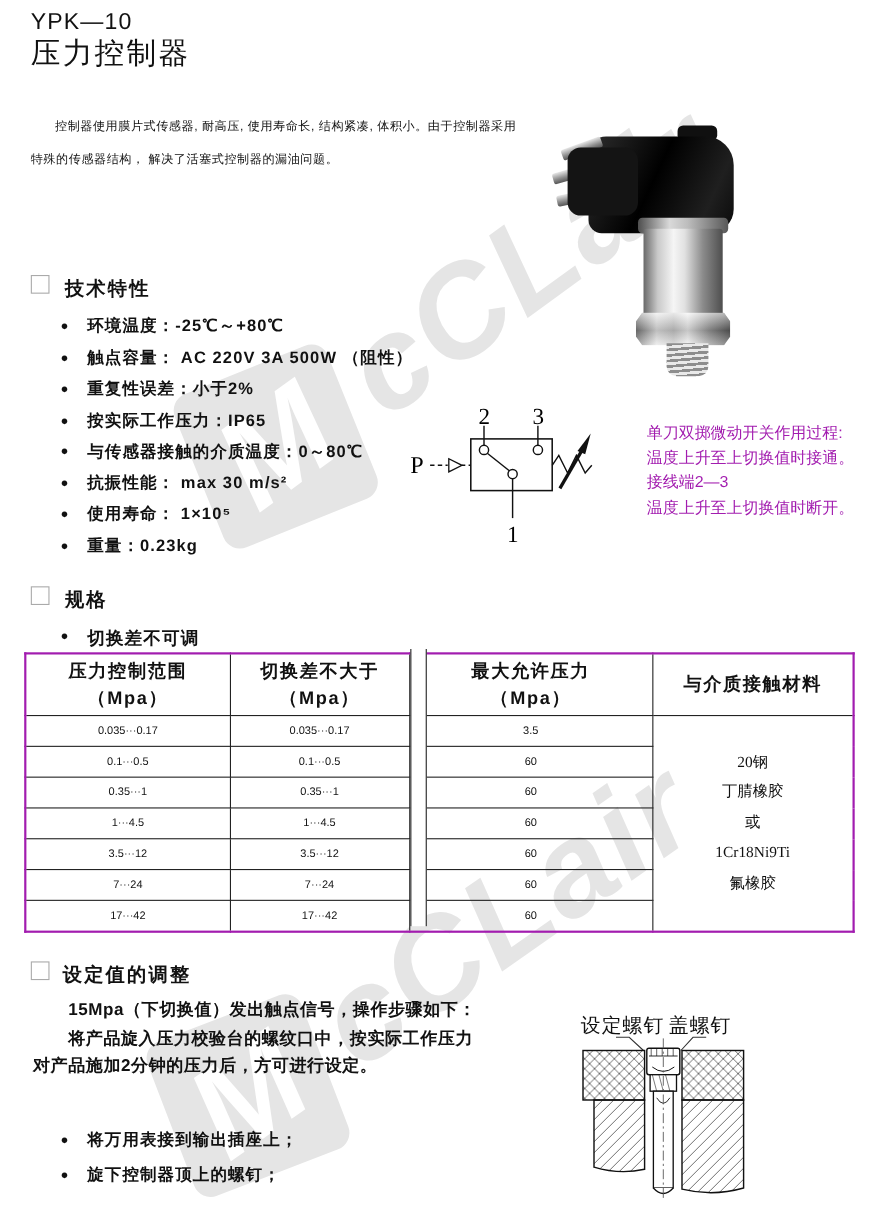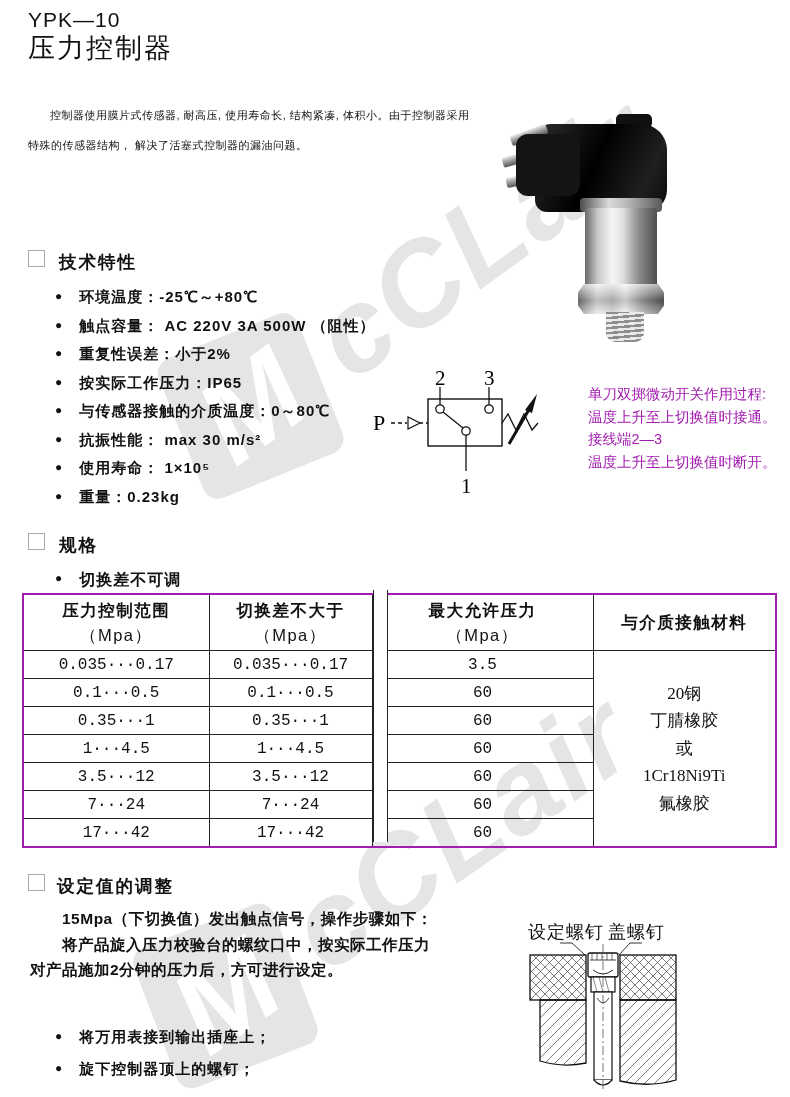--- a/index.html
+++ b/index.html
@@ -65,23 +65,23 @@
   
   .circuit{left:365px;top:368px;}
   .circ-desc{left:588px;top:383px;width:200px;font-size:14.5px;line-height:22.5px;color:#a21caf;}
 
   
   .spec-note{left:55px;top:570px;font-size:16px;font-weight:bold;letter-spacing:1px;display:flex;}
   table.spec{position:absolute;left:22px;top:593px;border-collapse:collapse;table-layout:fixed;z-index:1;}
   table.spec th,table.spec td{border:1.5px solid #222;text-align:center;padding:0;background:transparent;}
   table.spec{border:2px solid #a21caf;}
   th.h{height:55px;font-size:16.5px;font-weight:bold;letter-spacing:1.5px;line-height:25px;}
-  th.h .unit{font-weight:normal;}
-  td.c{height:27px;font-family:Liberation Mono, monospace;font-size:16px;font-weight:normal;}
-  td.mat{font-family:"Liberation Serif",serif;font-size:17px;line-height:27.5px;vertical-align:middle;}
+  th.h .unit{font-weight:bold;}
+  td.c{height:27px;font-family:Liberation Sans, sans-serif;font-size:10px;font-weight:normal;}
+  td.mat{font-family:"Liberation Serif",serif;font-size:14px;line-height:27.5px;vertical-align:middle;}
   .gap-strip{left:373px;top:590px;width:13px;height:252px;background:#fff;z-index:2;
              border-left:1.5px solid #222;border-right:1.5px solid #222;}
 
   
   .adj-text{left:30px;top:906px;width:470px;font-size:15.5px;font-weight:bold;line-height:25.5px;letter-spacing:0.5px;}
   .adj-text .ind{padding-left:32px;}
   .adj-bullets{left:55px;top:1028px;}
   .adj-bullets .li{margin-bottom:15px;}
   .screw-label{font-size:18px;font-weight:normal;letter-spacing:1px;}
   #lbl-set{left:528px;top:920px;}

